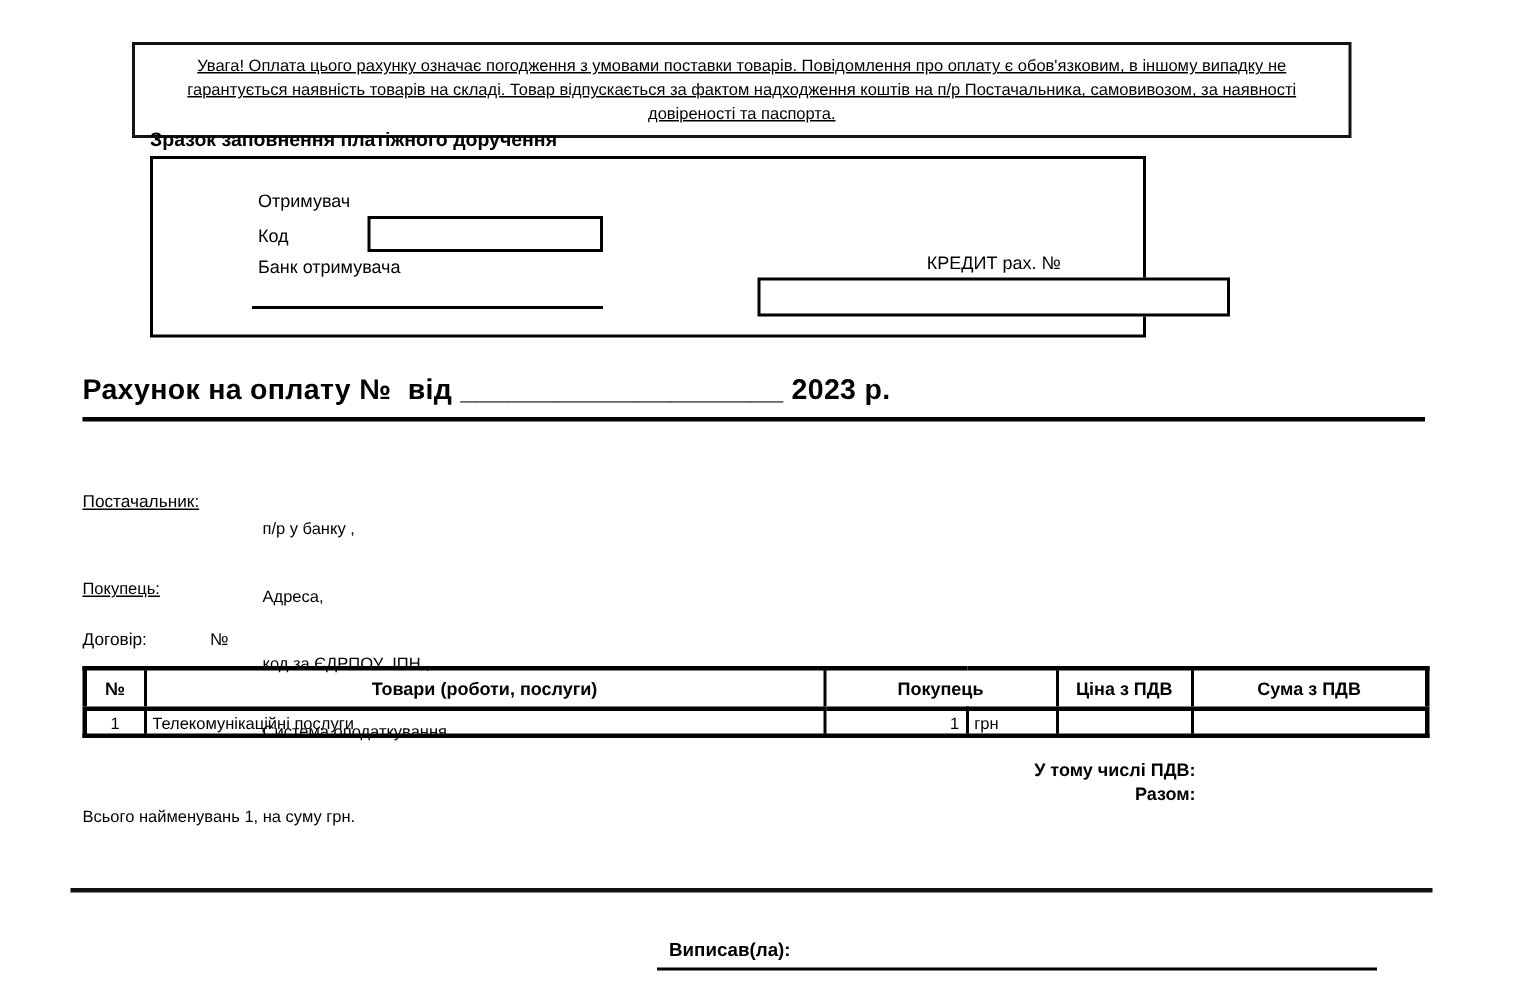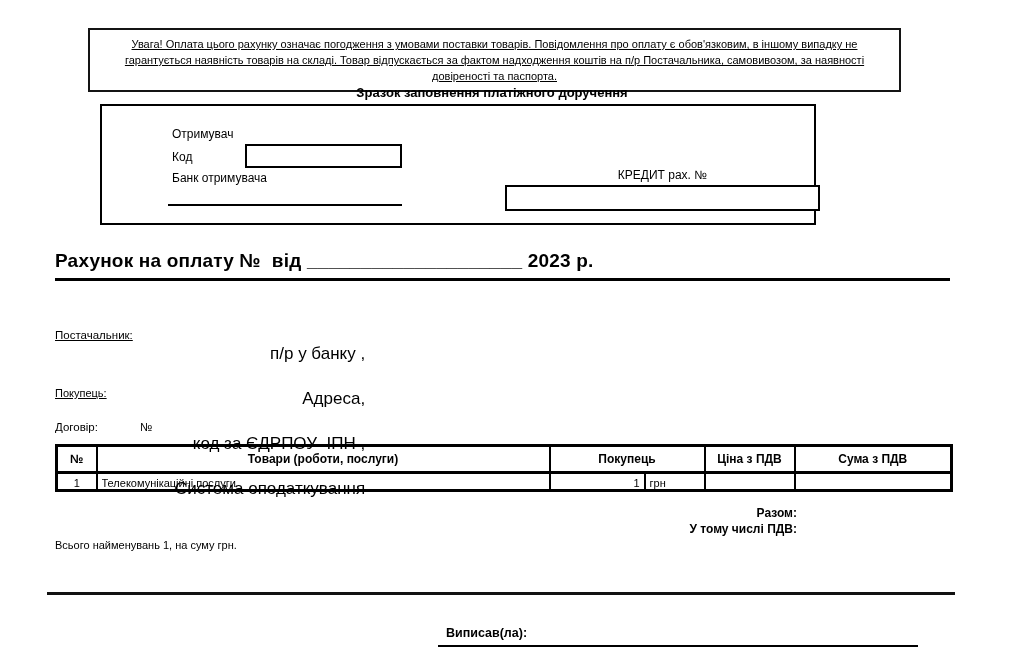--- a/index.html
+++ b/index.html
@@ -6,23 +6,23 @@
   html,body { width:1024px; height:654px; background:#ffffff; color:#000;
     font-family:"Liberation Sans", sans-serif; position:relative; overflow:hidden; }
   .abs { position:absolute; }
 
   
   .notice-box { left:88px; top:28px; width:813px; border:2px solid #141414;
     text-align:center; font-size:11px; line-height:16px; padding:6px 10px;
     font-weight:normal;text-decoration:underline; }
 
   
-  .sample-title { left:100px; top:85px; width:784px; text-align:center;
+  .sample-title { left:100px; top:85px; width:784px; text-align:left;
     font-weight:bold; font-size:13px; }
-  .payment-box { left:100px; top:104px; width:716px; height:121px;
+  .payment-box { left:100px; top:104px; width:664px; height:121px;
     border:2.5px solid #000;text-decoration:underline; }
   .pb-label { position:absolute; font-size:12px; }
   .pb-recipient { left:70px; top:21px; }
   .pb-code { left:70px; top:44px; }
   .pb-code-box { position:absolute; left:143px; top:38px; width:157px; height:24px;
     border:2px solid #000; background:#fff; }
   .pb-bank { left:70px; top:65px; }
   .pb-bank-line { position:absolute; left:66px; top:98px; width:234px; height:0;
     border-top:2px solid #000; }
   .pb-credit-label { position:absolute; left:403px; top:62px; width:315px;
@@ -31,22 +31,22 @@
     border:2px solid #000; background:#fff; }
 
   
   .invoice-title { left:55px; top:250px; width:895px; font-size:19px;
     font-weight:bold; white-space:pre-wrap; border-bottom:3px solid #000;
     padding-bottom:6px; letter-spacing:0.2px; }
 
   
   .supplier-label { left:55px; top:297px; font-size:11.5px; font-weight:normal;
     text-decoration:underline;margin-top:32px; }
-  .supplier-lines { left:175px; top:316px; font-size:17px; line-height:15px;
-    white-space:pre-wrap;text-align:right; }
+  .supplier-lines { left:175px; top:316px; font-size:11px; line-height:15px;
+    white-space:pre-wrap; }
   .buyer-label { left:55px; top:387px; font-size:11px;
     text-decoration:underline; }
   .contract-label { left:55px; top:421px; font-size:11.5px; }
   .contract-number { left:140px; top:421px; font-size:11.5px; }
 
   
   .items-table { left:55px; top:444px; width:895px; border-collapse:collapse;
     table-layout:fixed; }
   .items-table { border:3px solid #000; }
   .items-table th { border:2px solid #000; border-bottom:3px solid #000;
@@ -142,22 +142,22 @@
         <div class="clip"></div>
         </td>
       <td>
         <div class="clip"></div>
         </td>
     </tr>
   </tbody>
 </table>
 
 <div class="abs totals-block">
+  <div>У тому числі ПДВ:</div>
   <div>Разом:</div>
-  <div>У тому числі ПДВ:</div>
 </div>
 
 <div class="abs summary-text">Всього найменувань 1, на суму грн.</div>
 
 <div class="abs bottom-divider"></div>
 
 <div class="abs signature-row">
   <span>Виписав(ла):</span>
 </div>
 

